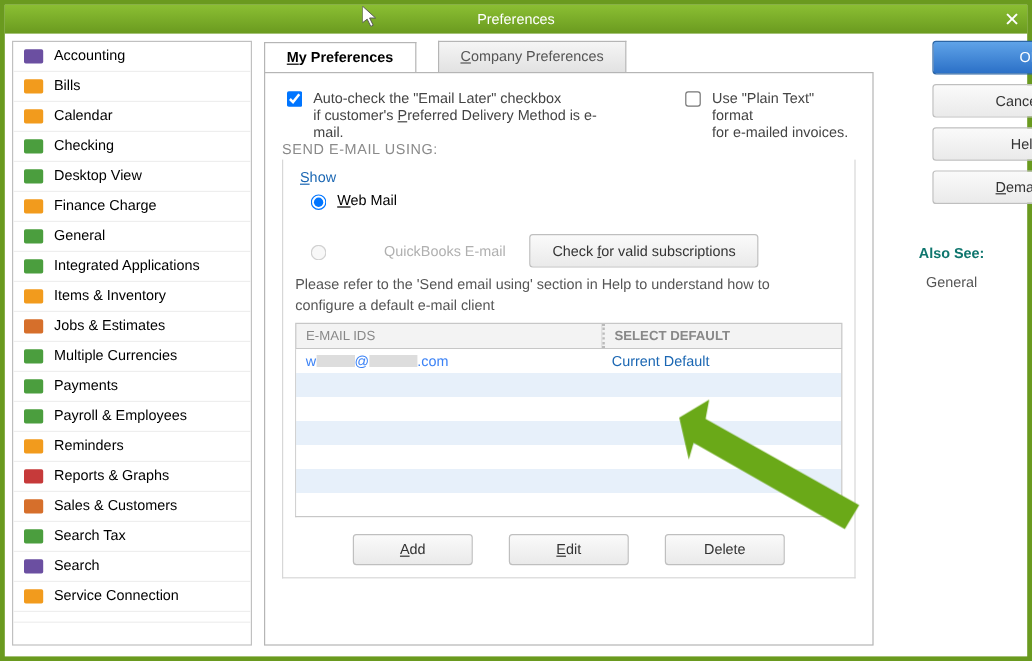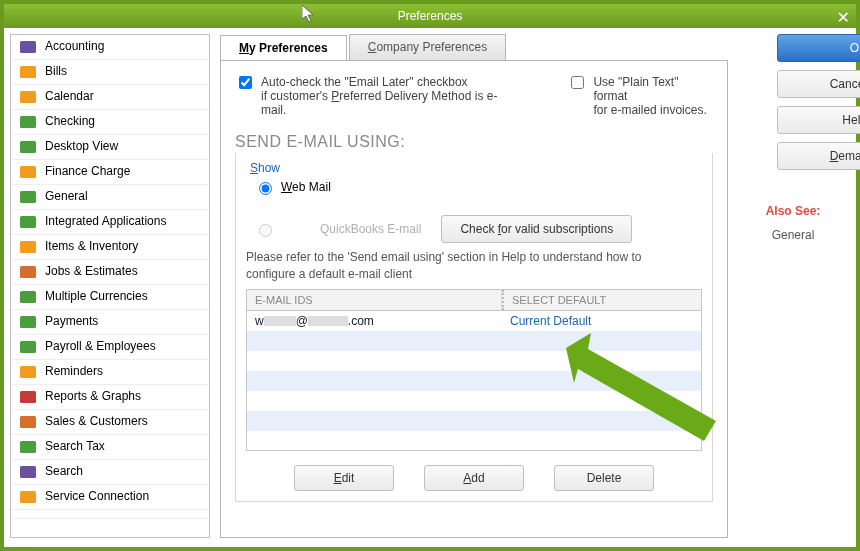--- a/index.html
+++ b/index.html
@@ -7,56 +7,56 @@
   .window { width: 860px; height: 551px; border: 4px solid #6a9a1f; position: relative; background: #fff; }
   .titlebar { height: 24px; background: linear-gradient(to bottom,#8bbf33,#6a9a1f); color: #fff; text-align: center; line-height: 24px; font-size: 13px; position: relative; }
   .titlebar .close { position: absolute; right: 6px; top: 2px; cursor: pointer; font-size: 16px; }
   .body { display: flex; height: 516px; }
   .sidebar { width: 200px; border: 1px solid #c0c0c0; margin: 6px 0 6px 6px; overflow-y: auto; background: #fff; }
   .side-item { display: flex; align-items: flex-start; padding: 4px 6px; cursor: pointer; border-bottom: 1px solid #eee; }
   .side-item.active { background: #6aa918; color: #fff; }
   .side-item .sicon { width: 22px; height: 16px; display: inline-flex; align-items: center; justify-content: center; margin-right: 6px; }
   .side-item .sicon svg { width: 18px; height: 14px; }
   .main { flex: 1; padding: 6px 6px 6px 10px; position: relative; }
-  .tabs { display: flex; height: 26px; }
+  .tabs { display: flex; height: 26px; gap: 16px; }
   .tab { padding: 5px 18px; border: 1px solid #b5b5b5; border-bottom: none; background: linear-gradient(#f5f5f5,#e2e2e2); cursor: pointer; color: #555; margin-right: 2px; }
   .tab.active { background: #fff; color: #000; font-weight: bold; border-bottom: 1px solid #fff; position: relative; top: 1px; }
   .tab u { text-decoration: underline; }
   .panel { border: 1px solid #b5b5b5; height: 478px; padding: 14px 14px; position: relative; background: #fff; }
   .row-checks { display: flex; gap: 50px; }
   .chk { display: flex; align-items: flex-start; gap: 6px; color: #444; }
   .chk input { margin-top: 1px; }
-  .legend { color: #8a8a8a; font-size: 16px; letter-spacing: 0.5px; margin-top: 16px; }
+  .legend { color: #8a8a8a; font-size: 12px; letter-spacing: 0.5px; }
   .inset { border: 1px solid #d7d7d7; border-top: none; padding: 8px 10px 10px 10px; margin-top: 2px; }
   .show { color: #1b67b3; margin-left: 4px; }
   .radiorow { display: flex; align-items: center; gap: 6px; margin: 4px 0 4px 8px; }
   .radiorow.disabled { color: #b0b0b0; gap: 45px; }
   .btn { display: inline-block; padding: 5px 14px; border: 1px solid #bfbfbf; background: linear-gradient(#fafafa,#eaeaea); border-radius: 3px; cursor: pointer; color: #333; text-align: right; }
   .btn.big { width: 95px; text-align: center; padding: 6px 8px; }
   .subs-row { display: flex; align-items: center; gap: 20px; margin-top: 20px; }
   .subs-btn { flex: 0 0 auto; padding: 6px 18px; }
   .hint { color: #555; margin-top: 6px; line-height: 1.4; max-width: 440px; }
   .table-head { display: flex; border: 1px solid #c7c7c7; background: #f3f3f3; }
   .th { padding: 4px 8px; color: #888; font-size: 11px; border-right: 1px solid #dcdcdc; }
   .th:first-child { width: 255px; }
-  .th:last-child { flex: 1; border-right: none; border-left: 2px dotted #bbb; }
+  .th:last-child { flex: 1; border-right: none; border-left: 2px dotted #bbb; font-weight: bold; }
   .table-body { border: 1px solid #c7c7c7; border-top: none; height: 140px; overflow: auto; position: relative; }
   .trow { display: flex; height: 20px; }
   .trow:nth-child(even) { background: #e7f0fa; }
   .trow:nth-child(odd) { background: #fff; }
   .td { padding: 3px 8px; }
-  .td.c1 { width: 255px; color: #0f172a; }
+  .td.c1 { width: 255px; color: #3b82f6; }
   .td.c2 { flex: 1; color: #1b67b3; }
   .tbl-btns { display: flex; gap: 30px; justify-content: center; margin-top: 14px; }
   .tbl-btns .btn { width: 100px; text-align: center; }
   .rightcol { width: 122px; padding: 6px 8px 6px 4px; display: flex; flex-direction: column; gap: 8px; align-items: stretch; }
   .rightcol .btn { text-align: right; padding: 6px 4px; margin-left: 39px; }
   .btn.ok { background: linear-gradient(#5fa3e8,#2b70c7); color: #fff; border-color: #2b65a5; }
   .also { margin-top: 26px; text-align: center; }
-  .also-title { font-weight: bold; color: #ef4444; }
+  .also-title { font-weight: bold; color: #0f766e; }
   .also-link { color: #555; margin-top: 10px; cursor: pointer; }
   .arrow { position: absolute; left: 335px; top: 272px; pointer-events: none; }
   .cursor { position: absolute; left: 298px; top: 1px; pointer-events: none; }
   .redact { display: inline-block; background: #ddd; height: 10px; vertical-align: middle; }
 </style>
 </head>
 <body>
 
 <div class="window">
   <div class="titlebar">
@@ -282,22 +282,22 @@
               <div class="trow"></div>
                 <div class="trow"></div>
                 <div class="trow"></div>
                 <div class="trow"></div>
                 <div class="trow"></div>
                 <div class="trow"></div>
             </div>
           </div>
 
           <div class="tbl-btns">
+            <span class="btn"><u>A</u><span>dd</span></span>
             <span class="btn"><u>E</u><span>dit</span></span>
-            <span class="btn"><u>A</u><span>dd</span></span>
             <span class="btn">Delete</span>
           </div>
         </div>
 
         <svg class="arrow" width="170" height="120">
           <defs></defs>
           <polygon points="10,15 35,0 32,16 160,88 148,108 22,36 18,50" fill="#6aa918"></polygon>
         </svg>
       </div>
     </div>

